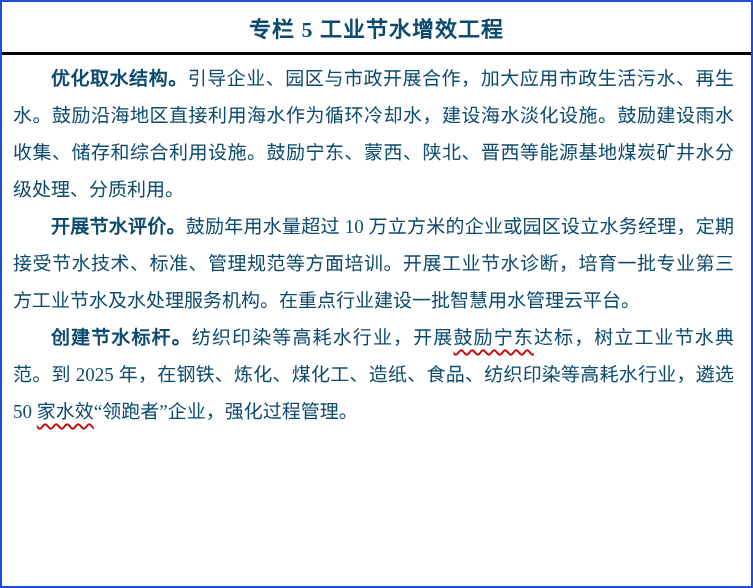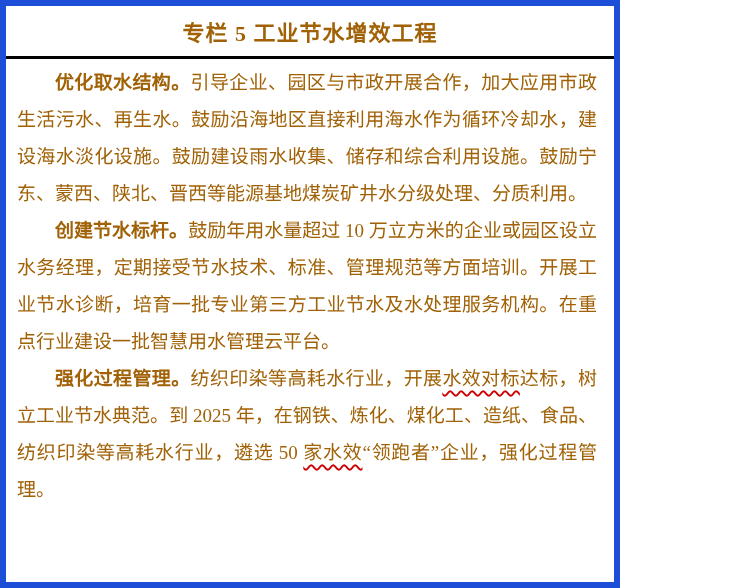--- a/index.html
+++ b/index.html
@@ -2,26 +2,26 @@
 <html lang="zh-CN"><head>
 <meta charset="utf-8">
 <style>
   html, body {
     margin: 0;
     padding: 0;
     background: #ffffff;
   }
   .panel {
     position: relative;
-    width: 620px;
+    width: 753px;
     height: 588px;
     box-sizing: border-box;
-    border: 6px solid #1d4ed8;
+    border: 2px solid #1d4ed8;
     background: #ffffff;
-    color: #a16207;
+    color: #0c4a6e;
     font-family: "Liberation Serif", "DejaVu Serif", serif;
     overflow: hidden;
   }
   .title-row {
     height: 53px;
     box-sizing: border-box;
     border-bottom: 3px solid #000000;
     display: flex;
     align-items: center;
     justify-content: center;
@@ -58,16 +58,16 @@
 </style>
 </head>
 <body>
 
 <div class="panel">
   <div class="title-row">
     <span class="title-text">专栏 5 工业节水增效工程</span>
   </div>
   <div class="panel-body">
       <p class="para"><span class="lead">优化取水结构。</span><span>引导企业、园区与市政开展合作，加大应用市政生活污水、再生水。鼓励沿海地区直接利用海水作为循环冷却水，建设海水淡化设施。鼓励建设雨水收集、储存和综合利用设施。鼓励宁东、蒙西、陕北、晋西等能源基地煤炭矿井水分级处理、分质利用。</span></p>
-      <p class="para"><span class="lead">创建节水标杆。</span><span>鼓励年用水量超过 10 万立方米的企业或园区设立水务经理，定期接受节水技术、标准、管理规范等方面培训。开展工业节水诊断，培育一批专业第三方工业节水及水处理服务机构。在重点行业建设一批智慧用水管理云平台。</span></p>
-      <p class="para"><span class="lead">强化过程管理。</span><span>纺织印染等高耗水行业，开展</span><span class="misspell">水效对标</span><span>达标，树立工业节水典范。到 2025 年，在钢铁、炼化、煤化工、造纸、食品、纺织印染等高耗水行业，遴选 50 </span><span class="misspell">家水效</span><span>“领跑者”企业，强化过程管理。</span></p>
+      <p class="para"><span class="lead">开展节水评价。</span><span>鼓励年用水量超过 10 万立方米的企业或园区设立水务经理，定期接受节水技术、标准、管理规范等方面培训。开展工业节水诊断，培育一批专业第三方工业节水及水处理服务机构。在重点行业建设一批智慧用水管理云平台。</span></p>
+      <p class="para"><span class="lead">创建节水标杆。</span><span>纺织印染等高耗水行业，开展</span><span class="misspell">鼓励宁东</span><span>达标，树立工业节水典范。到 2025 年，在钢铁、炼化、煤化工、造纸、食品、纺织印染等高耗水行业，遴选 50 </span><span class="misspell">家水效</span><span>“领跑者”企业，强化过程管理。</span></p>
     </div>
 </div>
 
 </body></html>

